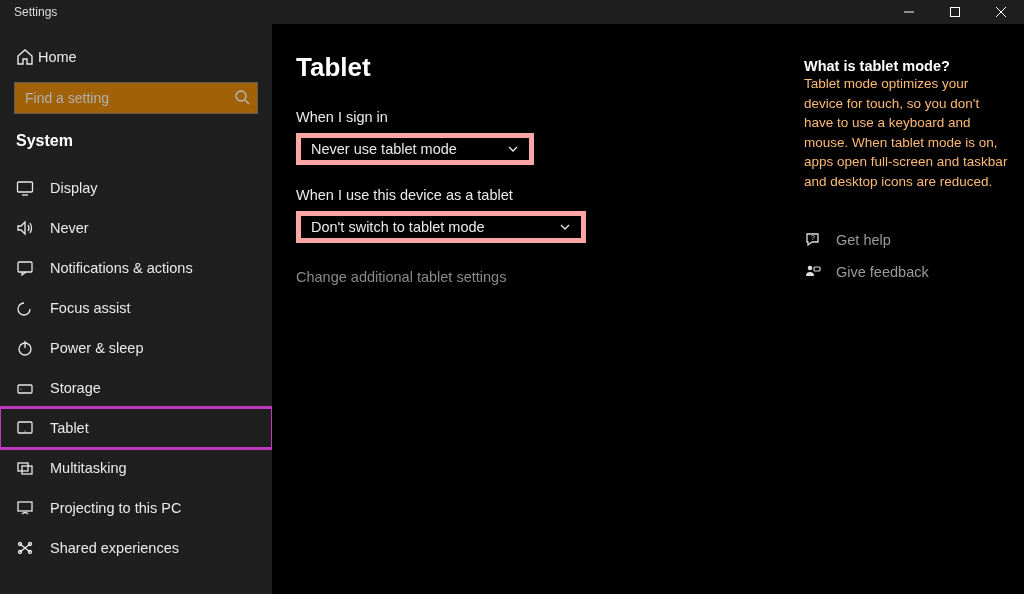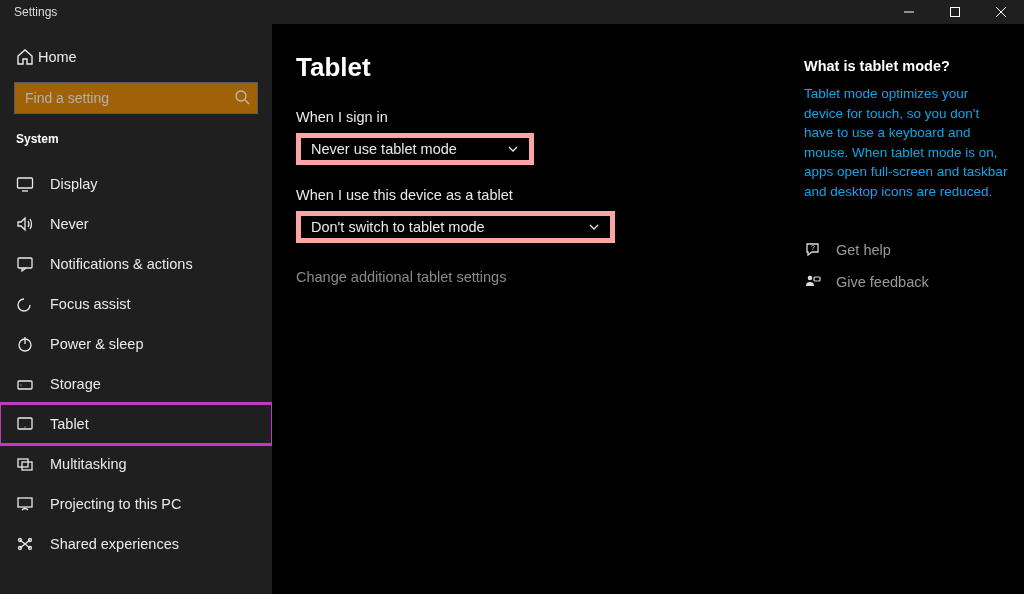--- a/index.html
+++ b/index.html
@@ -10,37 +10,37 @@
     .titlebar-btn { width: 46px; height: 32px; display: flex; align-items: center; justify-content: center; color: #fff; }
     .titlebar-btn svg { stroke: #fff; }
     .body { flex: 1; display: flex; overflow: hidden; }
     .sidebar { width: 272px; background: #1f1f1f; display: flex; flex-direction: column; padding-top: 14px; }
     .home-row { display: flex; align-items: center; gap: 4px; padding: 10px 16px; margin-bottom: 6px; }
     .home-row span.label { font-size: 14.5px; color: #eaeaea; }
     .search-wrap { margin: 0 14px 18px 14px; position: relative; }
     .search-input { width: 100%; height: 32px; background: #a16207; border: 1px solid #5a5a5a; color: #ccc; font-size: 14px; padding: 0 34px 0 10px; outline: none; }
     .search-input::placeholder { color: #b0b0b0; }
     .search-icon-pos { position: absolute; right: 8px; top: 7px; color: #bdbdbd; }
-    .category { font-size: 12px; font-weight: 600; color: #fff; padding: 0 16px 18px 16px; }
+    .category { font-size: 16px; font-weight: 600; color: #fff; padding: 0 16px 18px 16px; }
     .nav { display: flex; flex-direction: column; }
     .nav-item { display: flex; align-items: center; gap: 16px; padding: 11px 16px; font-size: 14.5px; color: #eaeaea; }
     .nav-item .icon { width: 18px; height: 18px; display: flex; align-items: center; justify-content: center; }
     .nav-item.highlighted { outline: 3px solid #c138c1; outline-offset: -1px; }
     .main { flex: 1; background: #000; display: flex; padding: 28px 0 0 24px; overflow: hidden; }
     .content { flex: 1; min-width: 0; }
     .page-title { font-size: 26px; font-weight: 600; margin-bottom: 26px; }
     .setting-block { margin-bottom: 22px; }
     .setting-label { font-size: 14.5px; color: #eaeaea; margin-bottom: 8px; }
     .dropdown { height: 32px; border: 5px solid #fca5a5; background: #000; display: flex; align-items: center; justify-content: space-between; padding: 0 10px; font-size: 14.5px; color: #eaeaea; }
     .dropdown.sm { width: 238px; }
-    .dropdown.lg { width: 319px; }
+    .dropdown.lg { width: 290px; }
     .link { font-size: 14.5px; color: #8a8a8a; margin-top: 26px; }
     .aside { width: 220px; padding-right: 14px; padding-top: 6px; }
-    .aside-title { font-size: 14.5px; font-weight: 600; margin-bottom: 10px; }
-    .aside-body { font-size: 13.5px; color: #0ea5e9; line-height: 1.45; margin-bottom: 40px; }
+    .aside-title { font-size: 14.5px; font-weight: 600; margin-bottom: 0; }
+    .aside-body { font-size: 13.5px; color: #fdba74; line-height: 1.45; margin-bottom: 40px; }
     .aside-link { display: flex; align-items: center; gap: 14px; font-size: 14.5px; color: #9a9a9a; margin-bottom: 14px; }
     .aside-link .icon { width: 18px; height: 18px; display: flex; align-items: center; justify-content: center; color: #dcdcdc; }
     svg { display: block; }
   </style>
 </head>
 <body>
 
 <div class="titlebar">
   <div class="titlebar-title">Settings</div>
   <div class="titlebar-controls">

